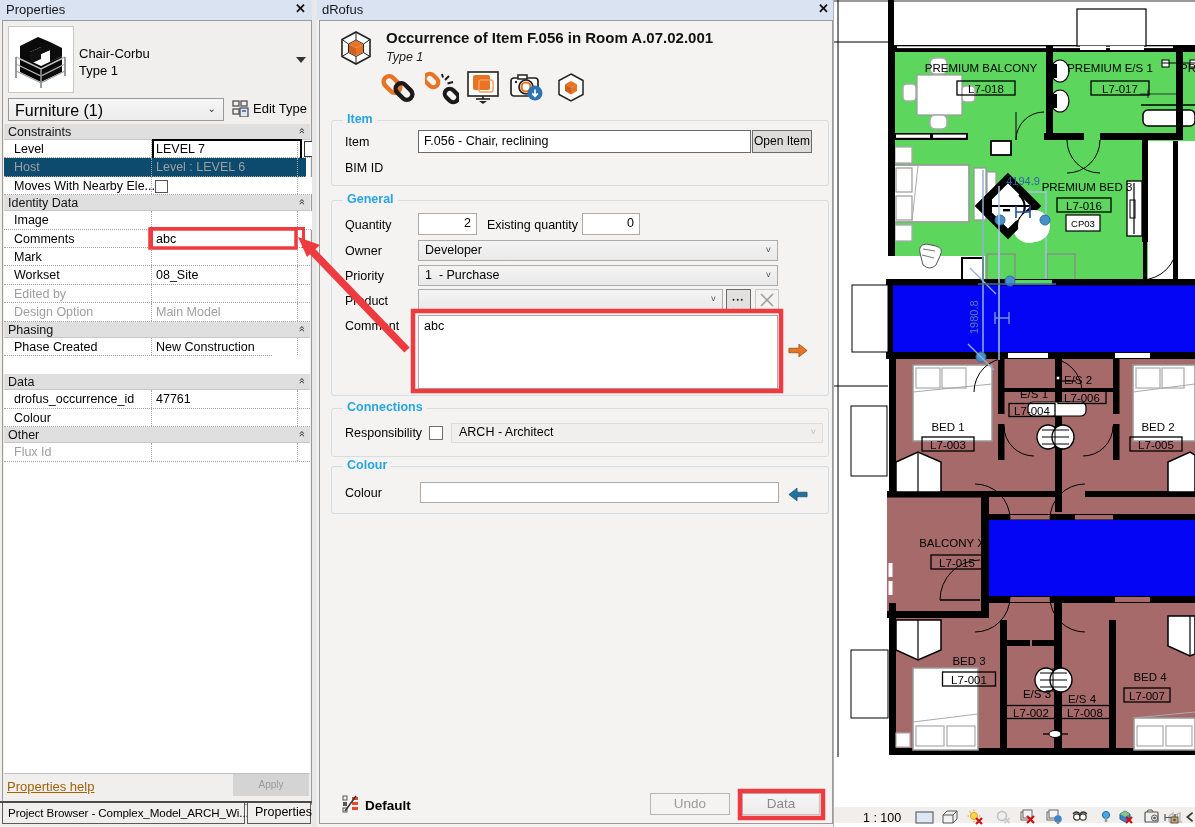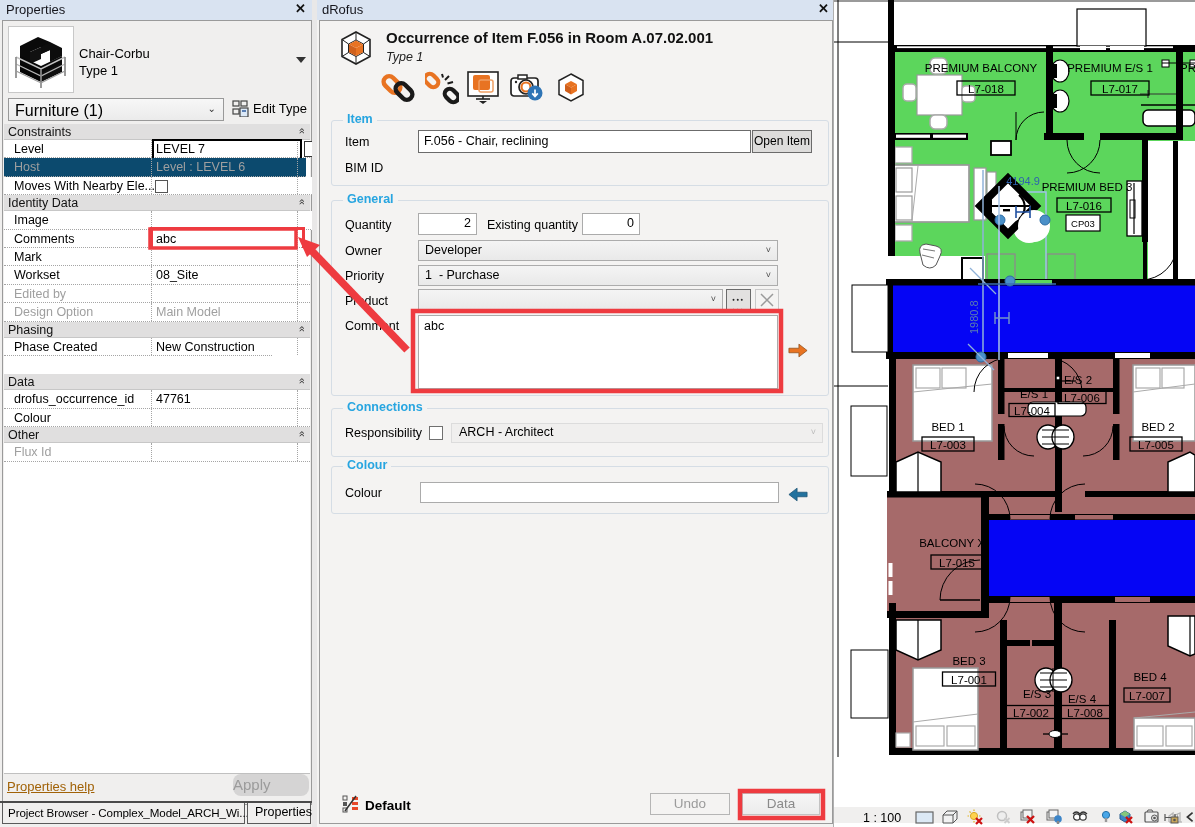--- a/index.html
+++ b/index.html
@@ -156,21 +156,21 @@
           </div>
 <div class="abs row" style="left:0;top:319.2px;width:306px;height:17.4px;background:#fff;">
             <span class="dis" style="position:absolute;left:10px;top:2px;white-space:nowrap;">Flux Id</span>
             <span style="position:absolute;left:147px;top:0;bottom:0;border-left:1px dotted #a5a5a5;"></span>
             <span style="position:absolute;left:293px;top:0;bottom:0;border-left:1px dotted #a5a5a5;"></span>
           </div>
 </div>
 
       <div class="abs" style="left:1px;top:442px;width:306px;height:310px;background:#fff;border-bottom:1px solid #c0c0c0;"></div>
       <div class="abs" style="left:4px;top:758px;font-size:13px;color:#a16207;text-decoration:underline;">Properties help</div>
-      <div class="abs" style="left:230px;top:753px;width:76px;height:22px;background:#d5d4d4;color:#9b9b9b;font-size:15px;text-align:left;line-height:22px;border-radius:8px;">Apply</div>
+      <div class="abs" style="left:230px;top:753px;width:76px;height:22px;background:#d5d4d4;color:#9b9b9b;font-size:10px;text-align:center;line-height:22px;">Apply</div>
     </div>
 
     <div class="abs" style="left:0;top:801px;width:312px;height:2px;background:#4a4a4a;"></div>
     <div class="abs" style="left:2px;top:803px;width:243px;height:21px;background:#f0efee;border:1px solid #5a5a5a;border-top:none;box-sizing:border-box;font-size:12.5px;">
       <span style="position:absolute;left:5px;top:3px;white-space:nowrap;font-size:11.6px;letter-spacing:-0.1px;">Project Browser - Complex_Model_ARCH_Wi...</span>
     </div>
     <div class="abs" style="left:247px;top:803px;width:64px;height:21px;background:#f0efee;border:1px solid #5a5a5a;border-top:none;box-sizing:border-box;font-size:12.5px;">
       <span style="position:absolute;left:7px;top:2px;">Properties</span>
     </div>
   </div>

